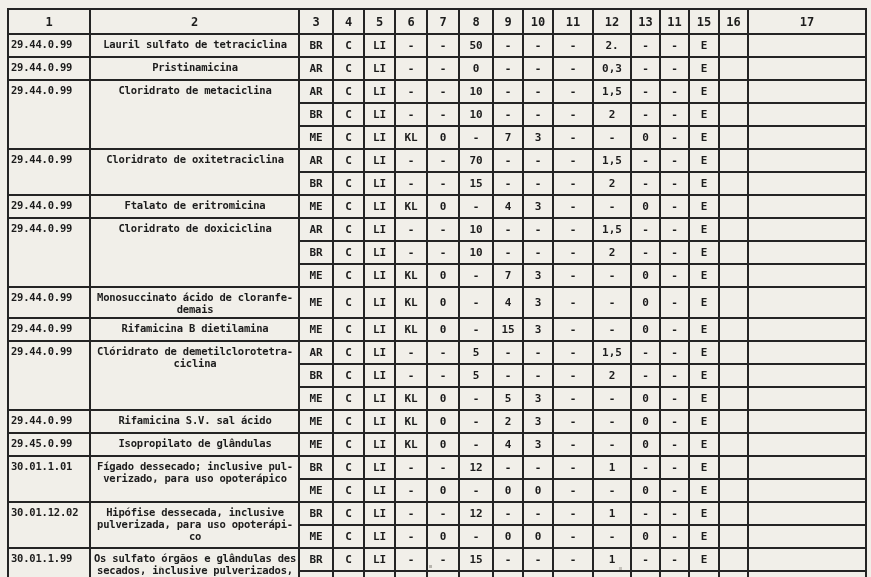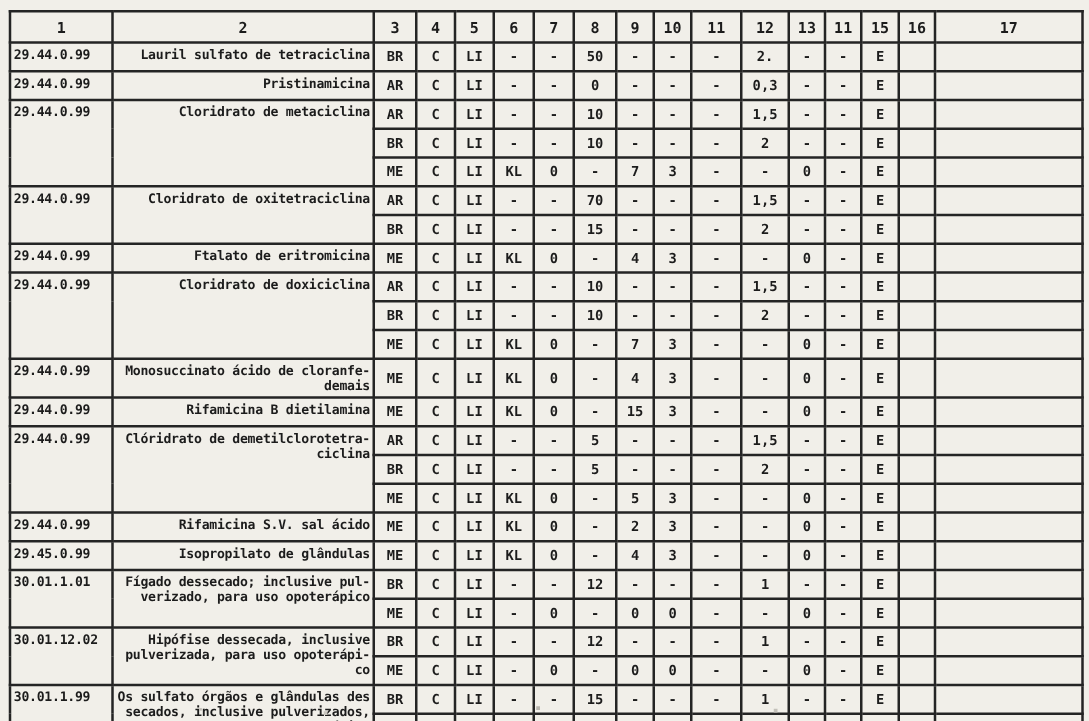--- a/index.html
+++ b/index.html
@@ -19,21 +19,21 @@
     height:23px;font-size:12px;font-weight:600;text-align:center;
     padding:0;color:#1c1c1c;
   }
   td{font-size:11px;font-weight:600;padding:0;}
   td.code{
     vertical-align:top;text-align:left;
     padding:3px 0 0 2px;font-size:10.5px;letter-spacing:-0.2px;
     white-space:nowrap;
   }
   td.desc{
-    vertical-align:top;text-align:right;
+    vertical-align:top;text-align:center;
     padding:3px 2px 0 3px;font-size:10.5px;letter-spacing:-0.2px;
     line-height:12px;
   }
   td.desc div{white-space:nowrap;overflow:hidden}
   td.val{text-align:center;height:21px;font-size:11px;}
   td.note{text-align:left;padding-left:4px;font-size:10.5px;}
   
   .speckles{position:absolute;left:0;top:0;width:1px;height:1px;background:transparent;
     box-shadow:430px 566px 0 1px #b8b5ae, 620px 568px 0 1px #c4c1ba,
                260px 570px 0 1px #c9c6bf, 160px 567px 0 0.5px #bdbab3;}

